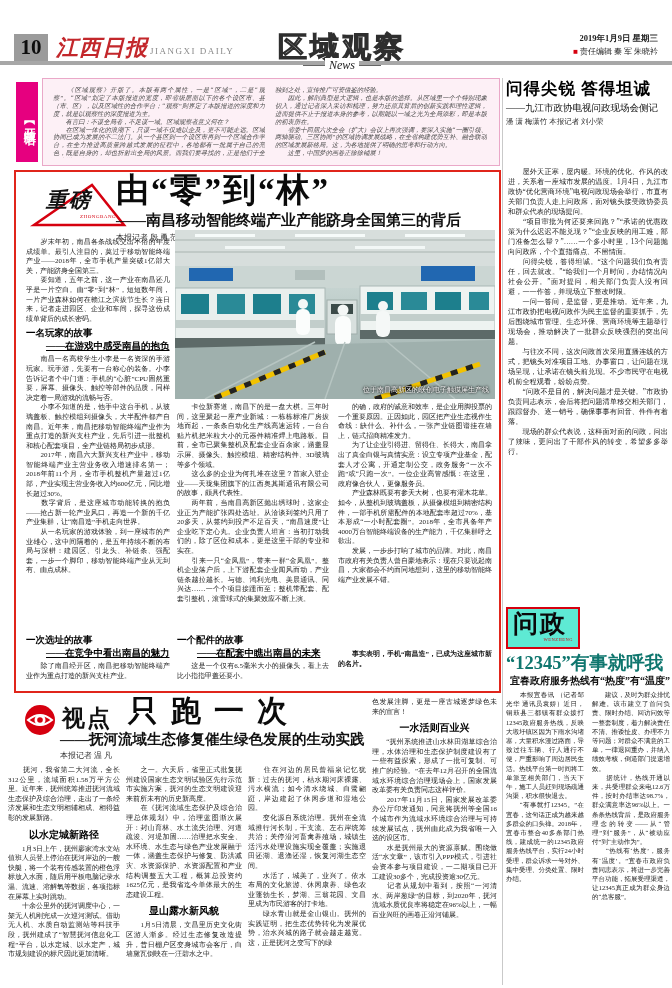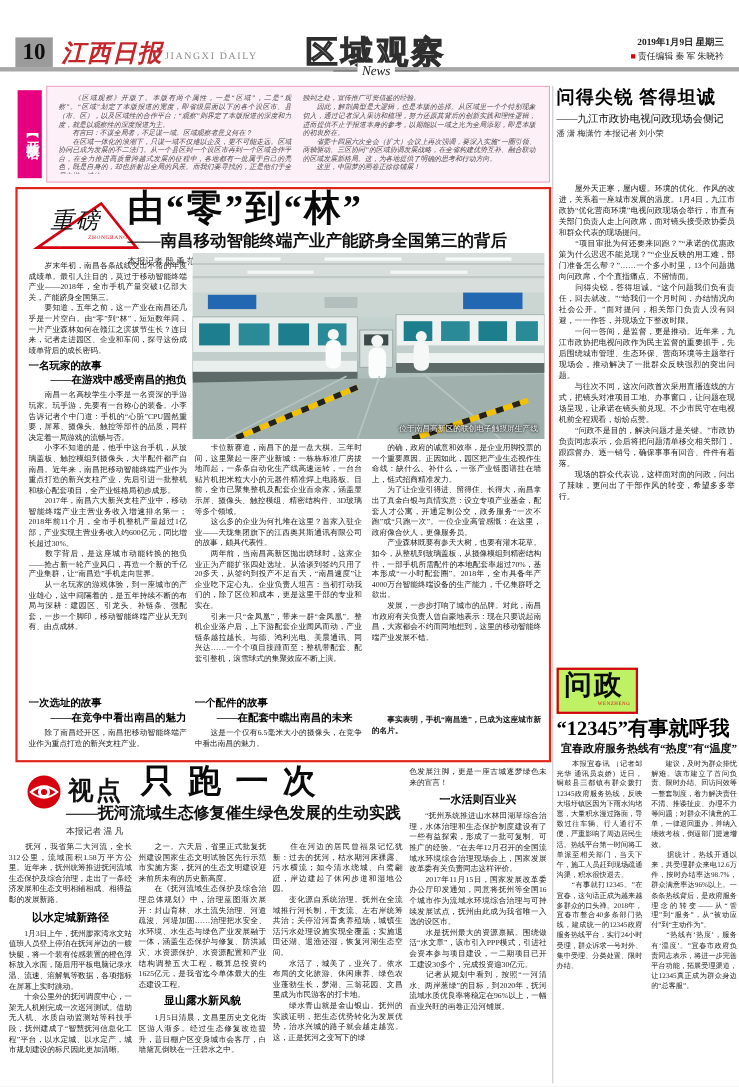--- a/index.html
+++ b/index.html
@@ -3,52 +3,52 @@
 <meta charset="utf-8">
 <style>
   html,body{margin:0;padding:0;background:#e9e9e9;}
   .page{position:relative;width:672px;height:988px;background:#ffffff;overflow:hidden;
         font-family:"Liberation Serif","DejaVu Serif",serif;}
   .abs{position:absolute;}
   .ctr{text-align:left;}
   .bt{font-size:7px;line-height:9.6px;text-align:justify;color:#1c1c1c;white-space:pre-wrap;overflow:hidden;}
   .bt65{font-size:6.5px;line-height:9.2px;text-align:justify;color:#1c1c1c;white-space:pre-wrap;overflow:hidden;}
   .xh{font-weight:bold;font-size:9.5px;line-height:12.5px;color:#000;margin:3px 0 3px 0;}
-  .xh .ind{padding-left:20px;}
+  .xh .ind{padding-left:20px;text-decoration:underline;}
   .xhc{font-weight:bold;font-size:10px;line-height:13px;color:#000;text-align:center;margin:4px 0;}
   .pagenum{background:#9b9b9b;color:#0e0e0e;font-weight:bold;font-size:21px;line-height:27px;text-align:center;}
   .masthead{color:#c3272b;font-weight:bold;font-size:22px;font-style:italic;letter-spacing:1px;}
   .masthead-en{color:#8a8a8a;font-size:9px;letter-spacing:1.5px;font-family:"Liberation Serif",serif;}
   .section-cn{font-size:29px;font-weight:bold;letter-spacing:3px;color:#fdfdfd;
               -webkit-text-stroke:1.1px #2e2e2e;font-family:"Liberation Sans","DejaVu Sans",sans-serif;}
   .news{font-style:italic;font-size:12px;color:#222;background:#fff;padding:0 4px;}
   .newsline{display:inline-block;width:22px;height:1px;background:#666;vertical-align:middle;}
   .dateline{font-size:8.5px;font-weight:bold;color:#222;text-align:right;}
   .editors{font-size:8px;color:#222;text-align:right;}
   .sq{color:#d6000f;}
   .hrule{background:#a7a7a7;}
   .kaiban-label{background:#e6007f;color:#fff;writing-mode:vertical-rl;text-orientation:upright;
                 font-weight:bold;font-size:12px;letter-spacing:2px;text-align:center;}
   .kaiban-box{background:#fdf0f6;border:1px solid #eaa8c8;}
   .kaiban-t{font-size:6.3px;line-height:7.9px;color:#4a4a4a;text-align:justify;white-space:pre-wrap;font-style:italic;overflow:hidden;}
   .redbox{border:2.5px solid #e0251b;background:#fff;}
   .mainhead{font-size:33px;font-weight:bold;color:#0a0a0a;letter-spacing:2px;line-height:36px;}
   .mainsub{font-size:15px;font-weight:bold;color:#111;line-height:18px;}
   .byline{font-size:8px;color:#333;}
-  .zb-cn{font-size:21px;font-weight:normal;font-style:italic;color:#111;letter-spacing:2px;
+  .zb-cn{font-size:21px;font-weight:bold;font-style:italic;color:#111;letter-spacing:2px;
          font-family:"Liberation Sans","DejaVu Sans",sans-serif;}
   .zb-en{font-size:5px;color:#d6000f;letter-spacing:0.5px;}
   .caption{font-size:7px;color:#fff;text-shadow:0 0 2px #000,0 0 3px #000;}
   .wende-h{font-size:16.5px;font-weight:bold;color:#000;letter-spacing:1px;}
   .wende-s{font-size:9.5px;font-weight:normal;color:#111;}
-  .wz-badge{border:2.5px solid #d6000f;background:#bef264;}
+  .wz-badge{border:2.5px solid #d6000f;background:#5eead4;}
   .wz-cn{font-size:25px;font-weight:bold;color:#0a0a0a;letter-spacing:2px;line-height:27px;
          font-family:"Liberation Sans","DejaVu Sans",sans-serif;}
   .wz-en{font-size:4.5px;color:#d6000f;text-align:right;letter-spacing:0.5px;}
-  .h12345{font-size:18.5px;font-weight:bold;color:#000000;line-height:22px;}
+  .h12345{font-size:18.5px;font-weight:bold;color:#0f766e;line-height:22px;}
   .s12345{font-size:10px;font-weight:bold;color:#111;}
   .sd-cn{font-size:23px;font-weight:bold;color:#111;letter-spacing:2px;
          font-family:"Liberation Sans","DejaVu Sans",sans-serif;line-height:24px;}
   .sd-en{font-size:5px;color:#999;letter-spacing:1px;text-align:right;}
   .sd-head{font-size:30px;font-weight:bold;color:#0a0a0a;letter-spacing:13px;line-height:34px;}
   .sd-sub{font-size:14.5px;font-weight:bold;color:#111;}
   .vrule{background:#c9c9c9;}
 </style>
 </head>
 <body>
@@ -196,21 +196,21 @@
       <div class="bt">　　卡位新赛道，南昌下的是一盘大棋。三年时间，这里聚起一座产业新城：一栋栋标准厂房拔地而起，一条条自动化生产线高速运转，一台台贴片机把米粒大小的元器件精准焊上电路板。目前，全市已聚集整机及配套企业百余家，涵盖显示屏、摄像头、触控模组、精密结构件、3D玻璃等多个领域。
 　　这么多的企业为何扎堆在这里？首家入驻企业——天珑集团旗下的江西奥其斯通讯有限公司的故事，颇具代表性。
 　　两年前，当南昌高新区抛出绣球时，这家企业正为产能扩张四处选址。从洽谈到签约只用了20多天，从签约到投产不足百天，“南昌速度”让企业吃下定心丸。企业负责人坦言：当初打动我们的，除了区位和成本，更是这里干部的专业和实在。
 　　引来一只“金凤凰”，带来一群“金凤凰”。整机企业落户后，上下游配套企业闻风而动，产业链条越拉越长。与德、鸿利光电、美晨通讯、同兴达……一个个项目接踵而至；整机带配套、配套引整机，滚雪球式的集聚效应不断上演。</div>
     </div>
     <div class="abs" style="left:161px;top:462px;width:152px;height:50px;overflow:hidden;">
       <div class="xh" style="margin-top:0;">
         <div>一个配件的故事</div>
         <div class="ind">——在配套中瞧出南昌的未来</div>
       </div>
-      <div class="bt">　　这是一个仅有6.5毫米大小的摄像头，在竞争中看出南昌的魅力。</div>
+      <div class="bt">　　这是一个仅有6.5毫米大小的摄像头，看上去比小指指甲盖还要小。</div>
     </div>
 
     <div class="abs" style="left:322px;top:231px;width:154px;height:244px;overflow:hidden;">
       <div class="bt">　　的确，政府的诚意和效率，是企业用脚投票的一个重要原因。正因如此，园区把产业生态视作生命线：缺什么、补什么，一张产业链图谱挂在墙上，链式招商精准发力。
 　　为了让企业引得进、留得住、长得大，南昌拿出了真金白银与真情实意：设立专项产业基金，配套人才公寓，开通定制公交，政务服务“一次不跑”或“只跑一次”。一位企业高管感慨：在这里，政府像合伙人，更像服务员。
 　　产业森林既要有参天大树，也要有灌木花草。如今，从整机到玻璃盖板，从摄像模组到精密结构件，一部手机所需配件的本地配套率超过70%，基本形成“一小时配套圈”。2018年，全市具备年产4000万台智能终端设备的生产能力，千亿集群呼之欲出。
 　　发展，一步步打响了城市的品牌。对此，南昌市政府有关负责人曾自豪地表示：现在只要说起南昌，大家都会不约而同地想到，这里的移动智能终端产业发展不错。</div>
     </div>
     <div class="abs bt" style="left:322px;top:478px;width:154px;height:24px;font-weight:bold;">　　事实表明，手机“南昌造”，已成为这座城市新的名片。</div>
   </div>

